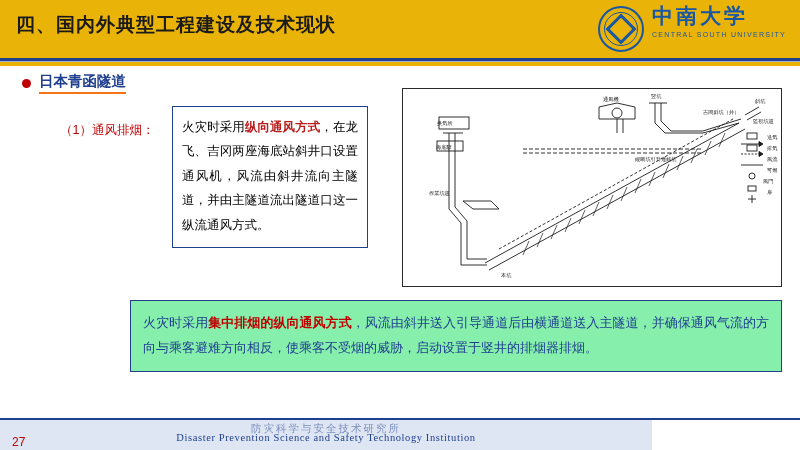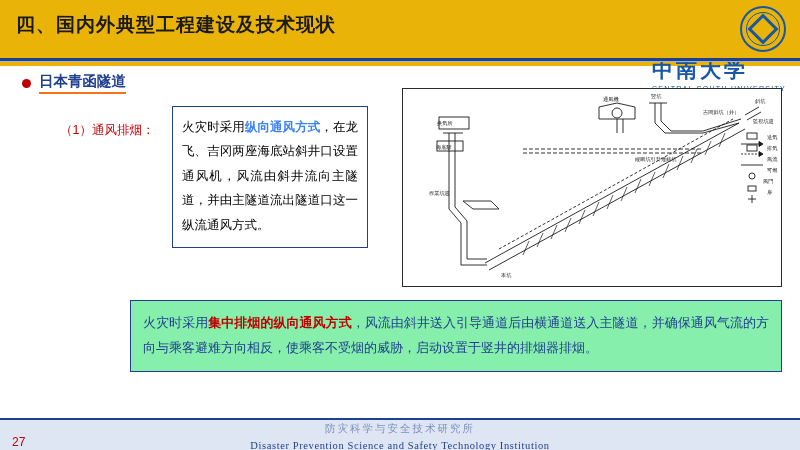--- a/index.html
+++ b/index.html
@@ -53,23 +53,22 @@
     width: 800px;
     height: 1px;
     background: #9fb4dd;
   }
   .logo-wrap {
     position: absolute;
     right: 14px;
     top: 6px;
     height: 48px;
     display: flex;
-    align-items: flex-end;
+    align-items: flex-start;
     gap: 8px;
-    flex-direction: column;
   }
   .logo-seal {
     width: 42px;
     height: 42px;
     border-radius: 50%;
     border: 2px solid #1857a4;
     position: relative;
     flex: none;
   }
   .logo-seal::before {
@@ -151,21 +150,21 @@
     background: #ffffff;
   }
   .textbox p {
     margin: 0;
     font-size: 12.5px;
     line-height: 1.95;
     color: #000000;
     text-align: justify;
   }
   .em-red {
-    color: #3b82f6;
+    color: #b91c1c;
     font-weight: bold;
   }
 
   
   .diagram {
     position: absolute;
     left: 402px;
     top: 88px;
     width: 380px;
     height: 199px;
@@ -207,39 +206,39 @@
   .footer-rule {
     position: absolute;
     left: 0; top: 0;
     width: 800px;
     height: 2px;
     background: #1f3f8f;
   }
   .footer-band {
     position: absolute;
     left: 0; top: 2px;
-    width: 800px;
+    width: 652px;
     height: 30px;
     background: #dfe6f3;
   }
   .footer-cn {
     position: absolute;
     left: 50%;
     top: 2px;
     transform: translateX(-50%);
     font-size: 10.5px;
     color: #7b8fbe;
     letter-spacing: 2px;
     font-family: "Liberation Serif", serif;
     white-space: nowrap;
   }
   .footer-en {
     position: absolute;
     left: 50%;
-    top: 20px;
+    top: 12px;
     transform: translateX(-50%);
     font-size: 10.5px;
     color: #1f3f8f;
     letter-spacing: 0.6px;
     white-space: nowrap;
     font-family: "Liberation Serif", serif;
   }
   .page-num {
     position: absolute;
     left: 12px;

